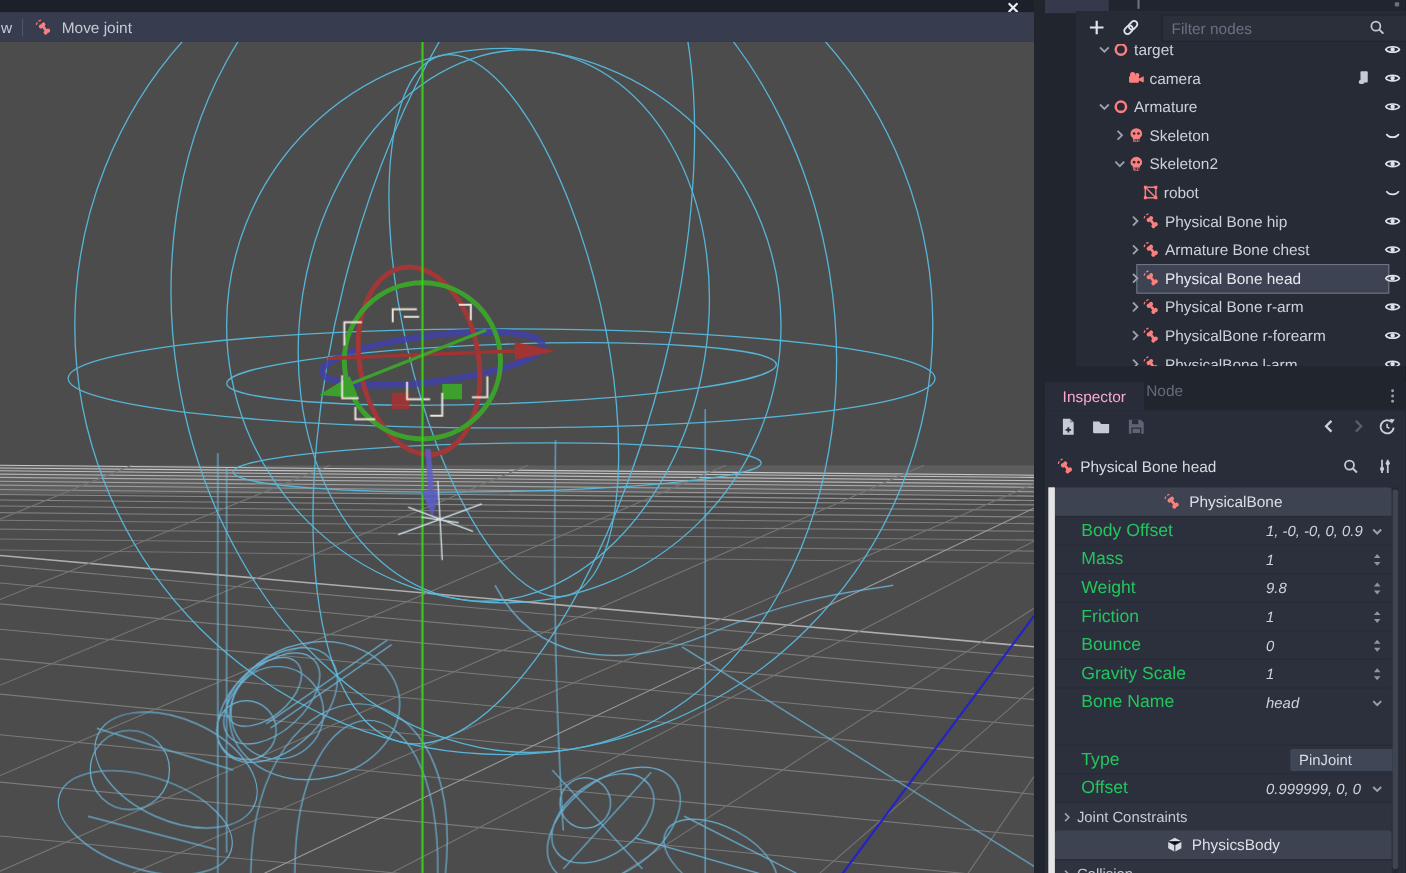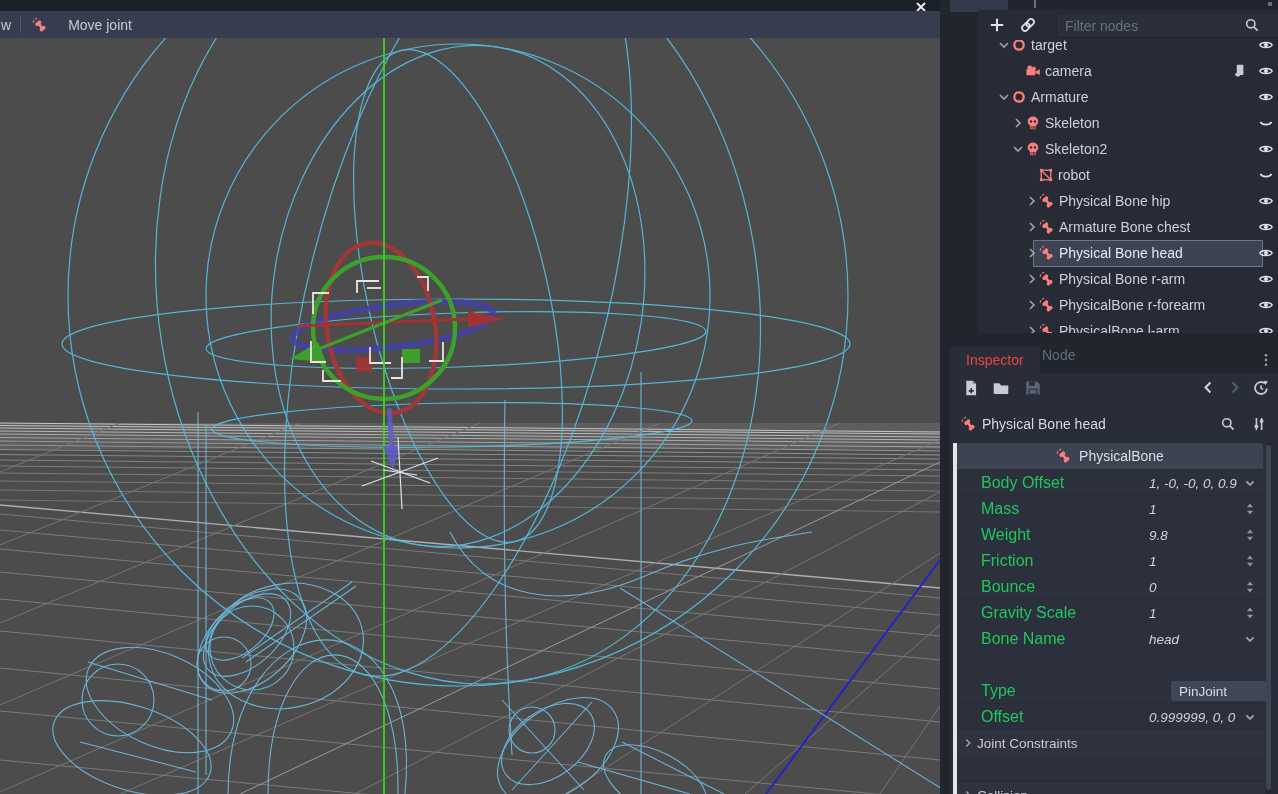--- a/index.html
+++ b/index.html
@@ -31,28 +31,28 @@
   .eyebtn{position:absolute;right:32px;top:50%;transform:translateY(-50%);}
   .badge{position:absolute;right:58px;top:50%;transform:translateY(-50%);}
   .selbox{position:absolute;left:55px;top:0;width:228px;height:25px;background:#3e4354;
           border:1px solid #6e7486;}
   #tree-scroll{position:absolute;right:2px;top:30px;width:6px;height:293px;background:#21252c;}
   #tree-grab{position:absolute;left:0;top:34px;width:6px;height:205px;background:#3e4452;border-radius:3px;}
 
   #insp-panel{left:950px;top:347px;width:328px;height:447px;background:#292d39;overflow:hidden;}
   #insp-tabbar{position:absolute;left:0;top:0;width:328px;height:26px;background:#21252e;}
   #tab-inspector{position:absolute;left:0;top:0;height:26px;padding:0 16px;background:#292d39;
-                 display:flex;align-items:center;font-size:14px;color:#ef4444;}
+                 display:flex;align-items:center;font-size:14px;color:#f9a8d4;}
   #tab-node{position:absolute;left:92px;top:0;height:26px;display:flex;
             font-size:14px;color:#646b79;}
   .itb-ic{position:absolute;top:32px;}
   #insp-objrow{position:absolute;left:0;top:62px;width:328px;height:30px;}
   #insp-objname{position:absolute;left:32px;top:50%;transform:translateY(-50%);font-size:14px;color:#d5d9e0;white-space:nowrap;}
   #props{position:absolute;left:3px;top:96px;width:310px;height:351px;
-         border-left:4px solid #e5e5e5;border-right:2px solid #3a4050;background:#2b303c;overflow:hidden;}
+         border-left:6px solid #e5e5e5;border-right:2px solid #3a4050;background:#2b303c;overflow:hidden;}
   .prow{position:absolute;left:0;width:306px;height:26px;border-top:1px solid #272b35;}
   .prow .plab{position:absolute;left:24px;top:50%;transform:translateY(-50%);font-size:16px;color:#22c55e;white-space:nowrap;}
   .prow .pval{position:absolute;left:192px;top:50%;transform:translateY(-50%);font-size:13.5px;color:#ced3dc;white-space:nowrap;font-style:italic;}
   .prow .pctrl{position:absolute;right:5px;top:50%;transform:translateY(-50%);}
   .cat{position:absolute;left:0;width:306px;height:26px;background:#3d4351;border-radius:3px 3px 0 0;
        display:flex;align-items:center;justify-content:center;gap:7px;font-size:14px;color:#dcdfe6;}
   .grow{position:absolute;left:0;width:306px;height:26px;background:#2e333f;border-top:1px solid #272b35;}
   .grow .glab{position:absolute;left:20px;top:50%;transform:translateY(-50%);font-size:13.5px;color:#c6cbd5;}
   .grow .garr{position:absolute;left:4px;top:50%;transform:translateY(-50%);}
   .selectbox{position:absolute;left:190px;top:3px;width:112px;height:20px;background:#3f4656;border-radius:2px;margin-left:24px;}
@@ -199,21 +199,21 @@
         <path d="M3 9L11 1M3 1l8 8" stroke="#e8eaef" stroke-width="2" fill="none"></path>
       </svg>
   </div>
 
   <div class="abs" id="vp-toolbar">
     <span style="margin-left:1px">w</span>
     <span class="vsep"></span>
     <svg class="ic">
         <use href="#i-bone"></use>
       </svg>
-    <span style="margin-left:20px">Move joint</span>
+    <span style="margin-left:8px">Move joint</span>
   </div>
 
   <div class="abs" id="viewport">
     <svg width="940" height="756" viewBox="0 0 940 756">
       <g transform="translate(0,-38)">
 
         <rect x="0" y="423" width="940" height="26" fill="#9c9c9c" opacity="0.22"></rect>
         <g stroke-width="1">
           <line x1="0" y1="423" x2="940" y2="432" stroke="#c6c6c6"></line>
             <line x1="0" y1="425.5" x2="940" y2="434" stroke="#c2c2c2"></line>
@@ -686,20 +686,26 @@
           </svg>
       </div>
 
       <div class="grow" style="top:286px">
         <svg class="ic garr" style="width:14px;height:14px">
             <use href="#i-chevright"></use>
           </svg>
         <span class="glab">Joint Constraints</span>
       </div>
 
+      <div class="cat" style="top:312px">
+        <svg class="ic">
+            <use href="#i-cube"></use>
+          </svg>
+        <span>PhysicsBody</span>
+      </div>
 
       <div class="grow" style="top:338px">
         <svg class="ic garr" style="width:14px;height:14px">
             <use href="#i-chevright"></use>
           </svg>
         <span class="glab">Collision</span>
       </div>
     </div>
     <div id="insp-scroll">
         <div id="insp-grab"></div>

